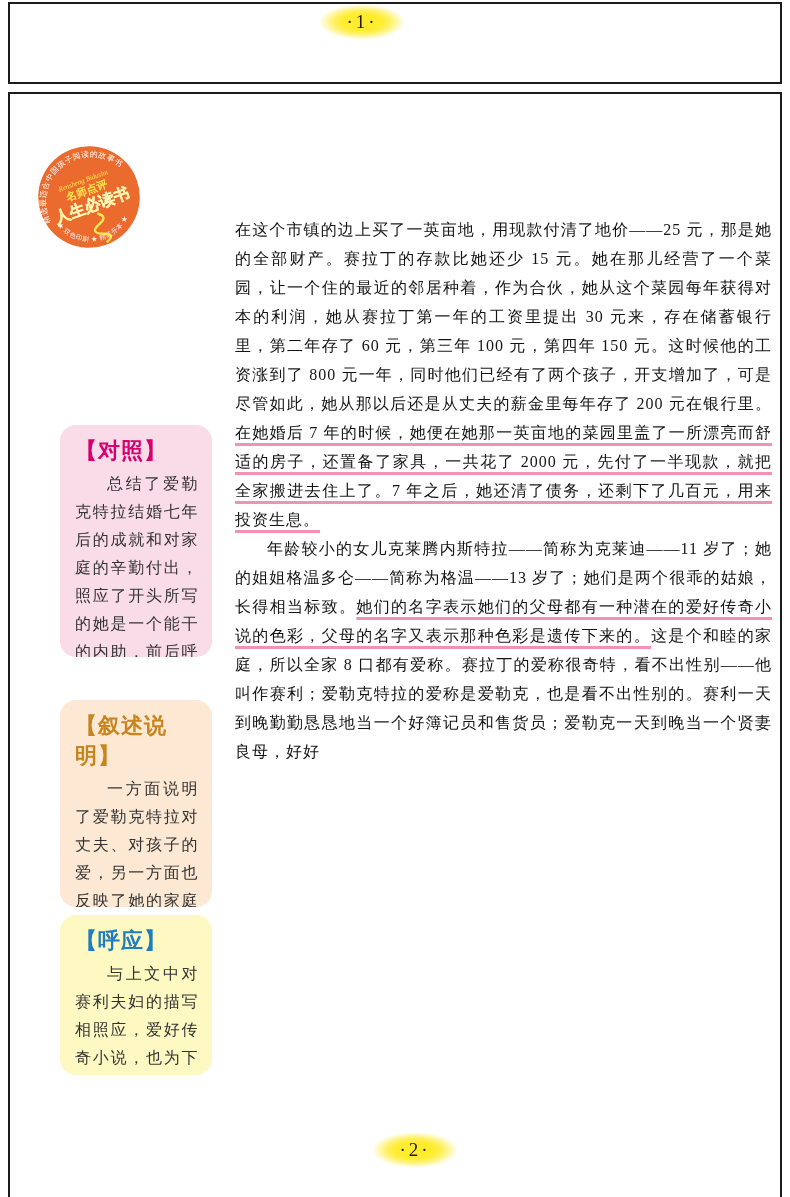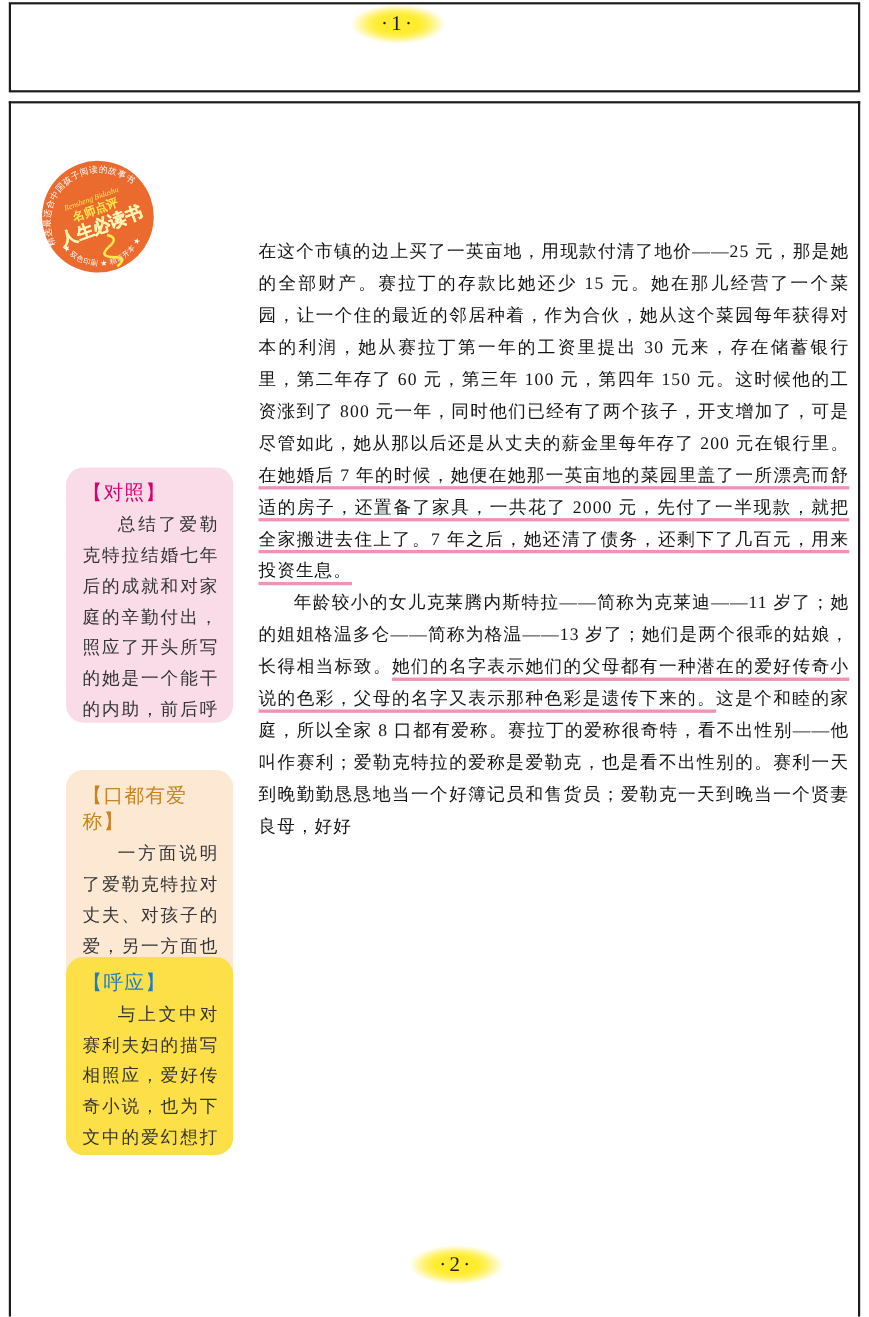--- a/index.html
+++ b/index.html
@@ -67,29 +67,29 @@
     position: absolute;
     left: 100%;
     top: 50%;
     margin-top: -13px;
     border-top: 13px solid transparent;
     border-bottom: 13px solid transparent;
     border-left: 15px solid transparent;
   }
   .note-pink   { background: #fadce9; top: 331px; height: 232px; }
   .note-orange { background: #fce8d3; top: 606px; height: 207px; }
-  .note-blue   { background: #fde047; top: 776px; height: 180px; }
+  .note-blue   { background: #fef9c3; top: 821px; height: 160px; }
   
   .note-pink::after   { border-left-color: #fadce9; }
   .note-orange::after { border-left-color: #fce8d3; }
   .note-blue::after   { border-left-color: #d2e8f6; }
 
   .note-title {
-    font-weight: normal;
-    font-size: 18px;
+    font-weight: bold;
+    font-size: 22px;
     letter-spacing: 1px;
     margin-bottom: 4px;
   }
   .note-pink   .note-title { color: #d6006e; }
   .note-orange .note-title { color: #c8841e; }
   .note-blue   .note-title { color: #1f7ec2; }
 
   .note-body {
     font-size: 16px;
     line-height: 28px;
@@ -151,21 +151,21 @@
       <text x="50" y="63" text-anchor="middle" font-size="14.5" font-weight="bold" fill="#ffe94f" stroke="#fff7c0" stroke-width="0.3">人生必读书</text>
       <path d="M 52 67 q 9 6 -2 10 q -12 5 2 10 q 10 4 -1 8" fill="none" stroke="#ffe94f" stroke-width="2.2"></path>
     </svg>
 
     <div class="note note-pink">
       <div class="note-title">【对照】</div>
       <div class="note-body">总结了爱勒克特拉结婚七年后的成就和对家庭的辛勤付出，照应了开头所写的她是一个能干的内助，前后呼应，具体生动。</div>
     </div>
 
     <div class="note note-orange">
-      <div class="note-title">【口都有爱称】</div>
+      <div class="note-title">【叙述说明】</div>
       <div class="note-body">一方面说明了爱勒克特拉对丈夫、对孩子的爱，另一方面也反映了她的家庭和睦温馨、欢乐有爱。</div>
     </div>
 
     <div class="note note-blue">
       <div class="note-title">【呼应】</div>
       <div class="note-body">与上文中对赛利夫妇的描写相照应，爱好传奇小说，也为下文中的爱幻想打下基础。</div>
     </div>
 
     <div class="body-text">
         <p class="para"><span class="">在这个市镇的边上买了一英亩地，用现款付清了地价——25 元，那是她的全部财产。赛拉丁的存款比她还少 15 元。她在那儿经营了一个菜园，让一个住的最近的邻居种着，作为合伙，她从这个菜园每年获得对本的利润，她从赛拉丁第一年的工资里提出 30 元来，存在储蓄银行里，第二年存了 60 元，第三年 100 元，第四年 150 元。这时候他的工资涨到了 800 元一年，同时他们已经有了两个孩子，开支增加了，可是尽管如此，她从那以后还是从丈夫的薪金里每年存了 200 元在银行里。</span><span class="u">在她婚后 7 年的时候，她便在她那一英亩地的菜园里盖了一所漂亮而舒适的房子，还置备了家具，一共花了 2000 元，先付了一半现款，就把全家搬进去住上了。7 年之后，她还清了债务，还剩下了几百元，用来投资生息。</span></p>

